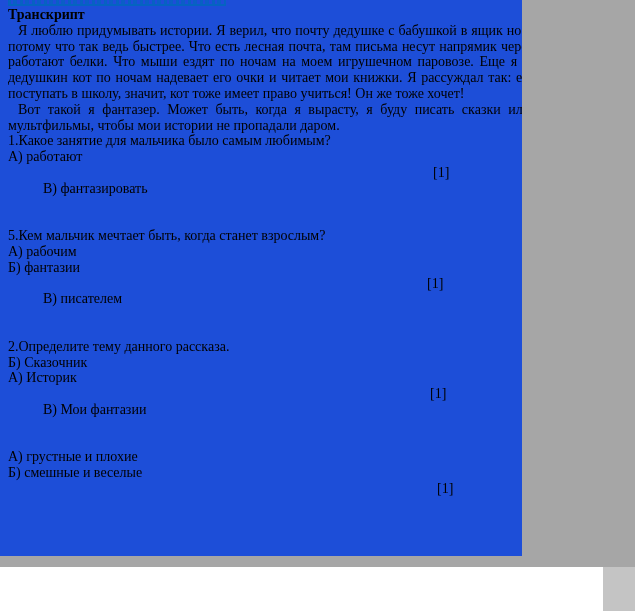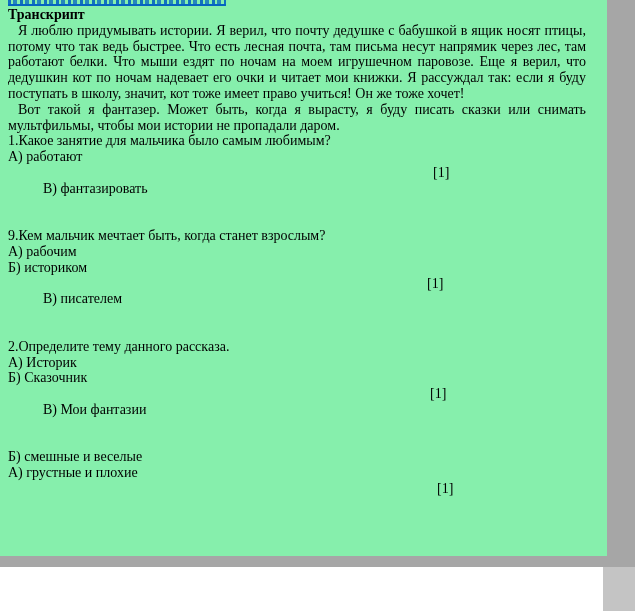--- a/index.html
+++ b/index.html
@@ -7,22 +7,22 @@
   body {
     font-family:"Liberation Serif","DejaVu Serif",serif;
     color:#000;
     background:#a6a6a6;
   }
   .viewport { position:relative; width:635px; height:611px; }
 
   
   .page {
     position:absolute; top:0; left:0;
-    width:607px; height:556px;
-    background:#86efac;
+    width:522px; height:556px;
+    background:#1d4ed8;
     padding:0 4px 0 8px;
     overflow:hidden;
   }
   .content { width:578px; font-size:14px; line-height:15.8px; }
 
   
   .linkrow { position:relative; height:7px; width:578px; overflow:hidden; }
   .linkrow .link-frag {
     position:absolute; left:0; top:0; width:218px; height:7px;
   }
@@ -78,42 +78,42 @@
       <div class="question">
         <div class="q-title">1.Какое занятие для мальчика было самым любимым?</div>
         <div class="option">А) работают</div>
         <div class="option">
           <span>В) фантазировать</span>
           <span class="mark" style="left:425px">[1]</span>
         </div>
       </div>
 
       <div class="question">
-        <div class="q-title">9.Кем мальчик мечтает быть, когда станет взрослым?</div>
+        <div class="q-title">5.Кем мальчик мечтает быть, когда станет взрослым?</div>
         <div class="option">А) рабочим</div>
-        <div class="option">Б) историком</div>
+        <div class="option">Б) фантазии</div>
         <div class="option">
           <span>В) писателем</span>
           <span class="mark" style="left:419px">[1]</span>
         </div>
       </div>
 
       <div class="question">
         <div class="q-title">2.Определите тему данного рассказа.</div>
+        <div class="option">Б) Сказочник</div>
         <div class="option">А) Историк</div>
-        <div class="option">Б) Сказочник</div>
         <div class="option">
           <span>В) Мои фантазии</span>
           <span class="mark" style="left:422px">[1]</span>
         </div>
       </div>
 
       <div class="question">
+        <div class="option">А) грустные и плохие</div>
         <div class="option">Б) смешные и веселые</div>
-        <div class="option">А) грустные и плохие</div>
         <div class="option">
           
           <span class="mark" style="left:429px">[1]</span>
         </div>
       </div>
 
     </div>
   </div>
 
   <div class="page-gap-bg"></div>

